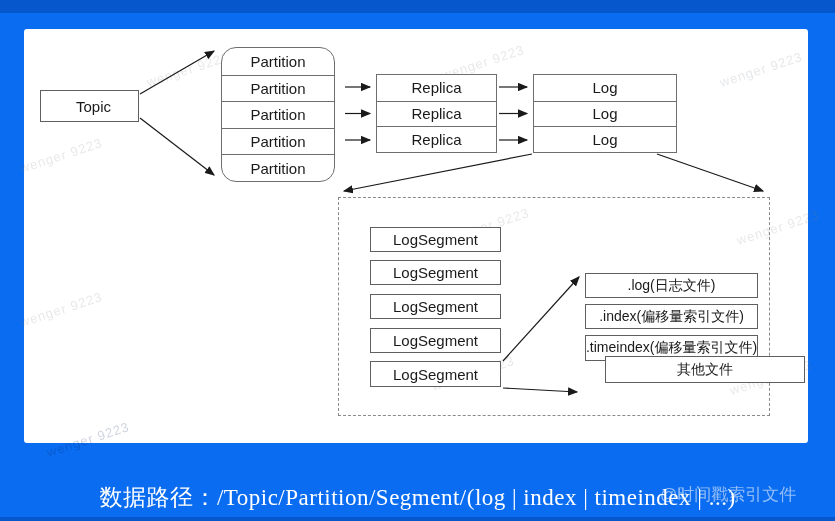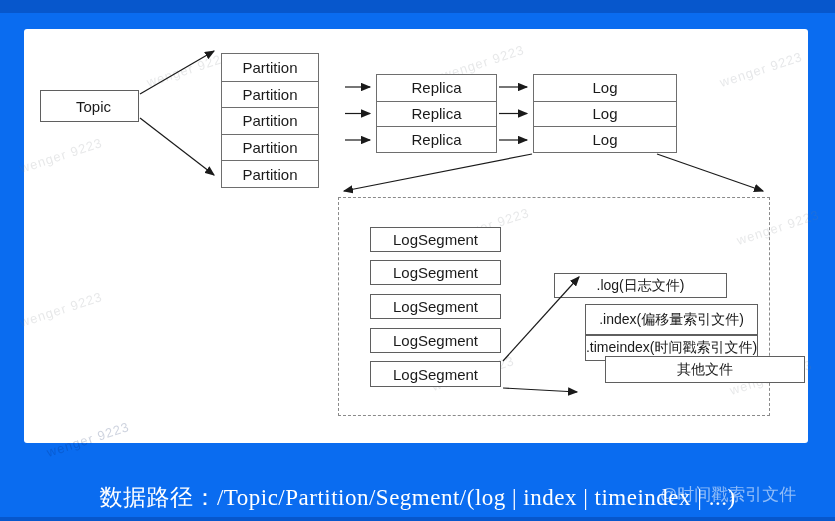--- a/index.html
+++ b/index.html
@@ -68,21 +68,21 @@
 <span class="diag-wm" style="left:18px;top:148px;">wenger 9223</span>
 <span class="diag-wm" style="left:18px;top:302px;">wenger 9223</span>
 <span class="diag-wm" style="left:445px;top:218px;">wenger 9223</span>
 <span class="diag-wm" style="left:430px;top:366px;">wenger 9223</span>
 <span class="diag-wm" style="left:735px;top:220px;">wenger 9223</span>
 <span class="diag-wm" style="left:728px;top:370px;">wenger 9223</span>
 <span class="diag-wm" style="left:45px;top:432px;color:rgba(0,30,90,0.20);">wenger 9223</span>
 
 <div class="box" style="left:40px;top:90px;width:99px;height:32px;padding-left:8px;">Topic</div>
 
-<div class="stack" style="left:221px;top:53px;width:98px;">
+<div class="stack" style="left:221px;top:47px;width:114px;border-radius:15px;">
   <div class="row p-row">Partition</div>
   <div class="row p-row">Partition</div>
   <div class="row p-row">Partition</div>
   <div class="row p-row">Partition</div>
   <div class="row p-row">Partition</div>
 </div>
 
 <div class="stack" style="left:376px;top:74px;width:121px;">
   <div class="row rl-row">Replica</div>
   <div class="row rl-row">Replica</div>
@@ -96,23 +96,23 @@
 </div>
 
 <div class="dashed"></div>
 
 <div class="box" style="left:370px;top:227px;width:131px;height:25px;">LogSegment</div>
 <div class="box" style="left:370px;top:260px;width:131px;height:25px;">LogSegment</div>
 <div class="box" style="left:370px;top:294px;width:131px;height:25px;">LogSegment</div>
 <div class="box" style="left:370px;top:328px;width:131px;height:25px;">LogSegment</div>
 <div class="box" style="left:370px;top:361px;width:131px;height:26px;">LogSegment</div>
 
-<div class="box file-box" style="left:554px;top:273px;width:173px;height:25px;">.log(日志文件)</div>
-<div class="box file-box" style="left:585px;top:304px;width:173px;height:31px;">.index(偏移量索引文件)</div>
-<div class="box file-box" style="left:585px;top:335px;width:173px;height:26px;">.timeindex(时间戳索引文件)</div>
+<div class="box file-box" style="left:585px;top:273px;width:173px;height:25px;">.log(日志文件)</div>
+<div class="box file-box" style="left:585px;top:304px;width:173px;height:25px;">.index(偏移量索引文件)</div>
+<div class="box file-box" style="left:585px;top:335px;width:173px;height:26px;">.timeindex(偏移量索引文件)</div>
 <div class="box file-box" style="left:585px;top:356px;width:200px;height:27px;margin-left:20px;">其他文件</div>
 
 <svg class="arrows" viewBox="0 0 835 521">
   <defs>
     <marker id="ah" markerWidth="9" markerHeight="7" refX="7.5" refY="3.5" orient="auto">
       <path d="M0,0 L8.5,3.5 L0,7 z" fill="#1a1a1a"></path>
     </marker>
   </defs>
   <g stroke="#1a1a1a" stroke-width="1.2" fill="none">
     <line x1="140" y1="94" x2="214" y2="51" marker-end="url(#ah)"></line>

